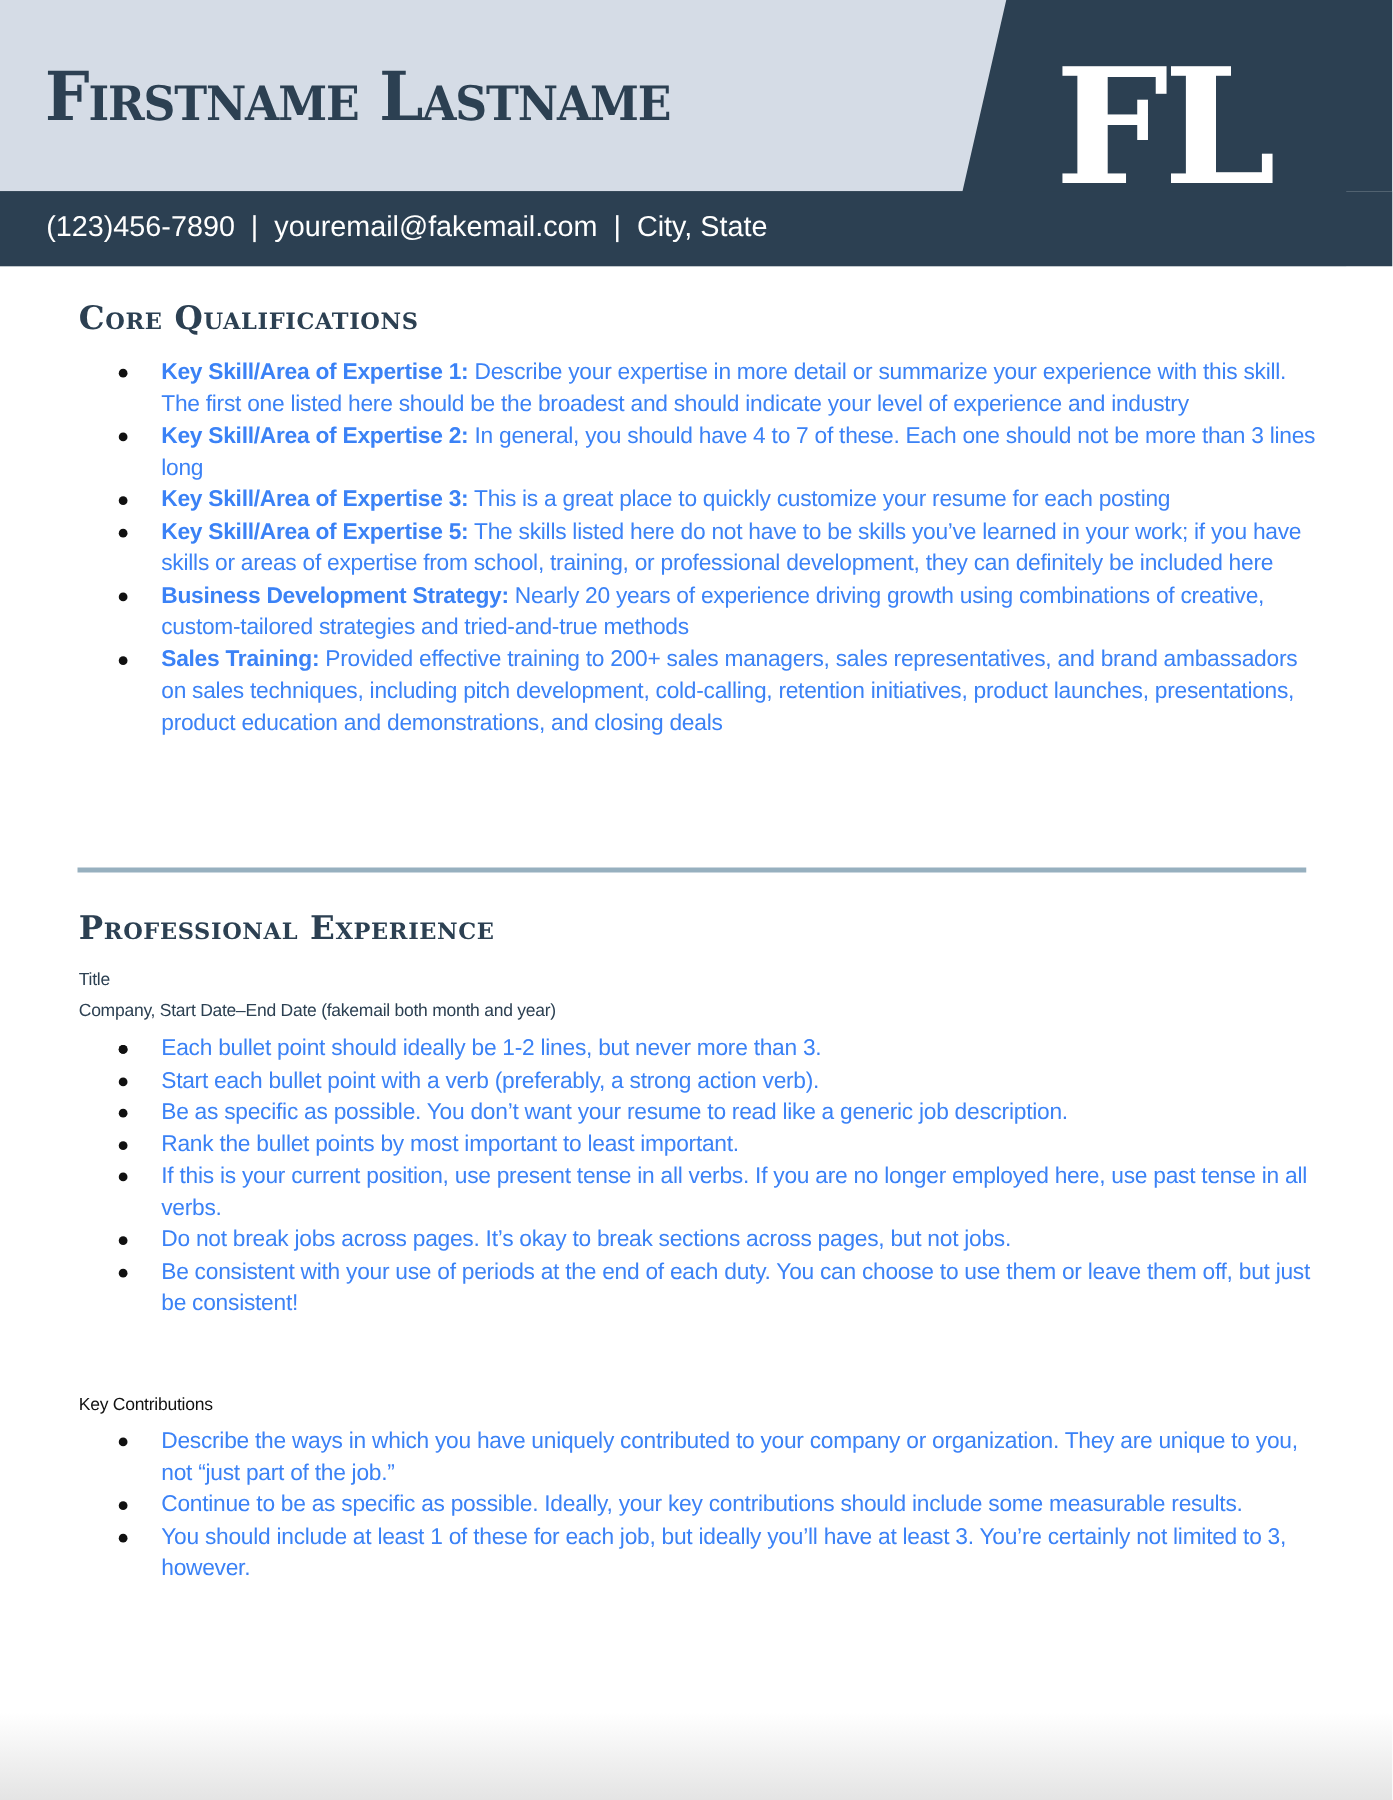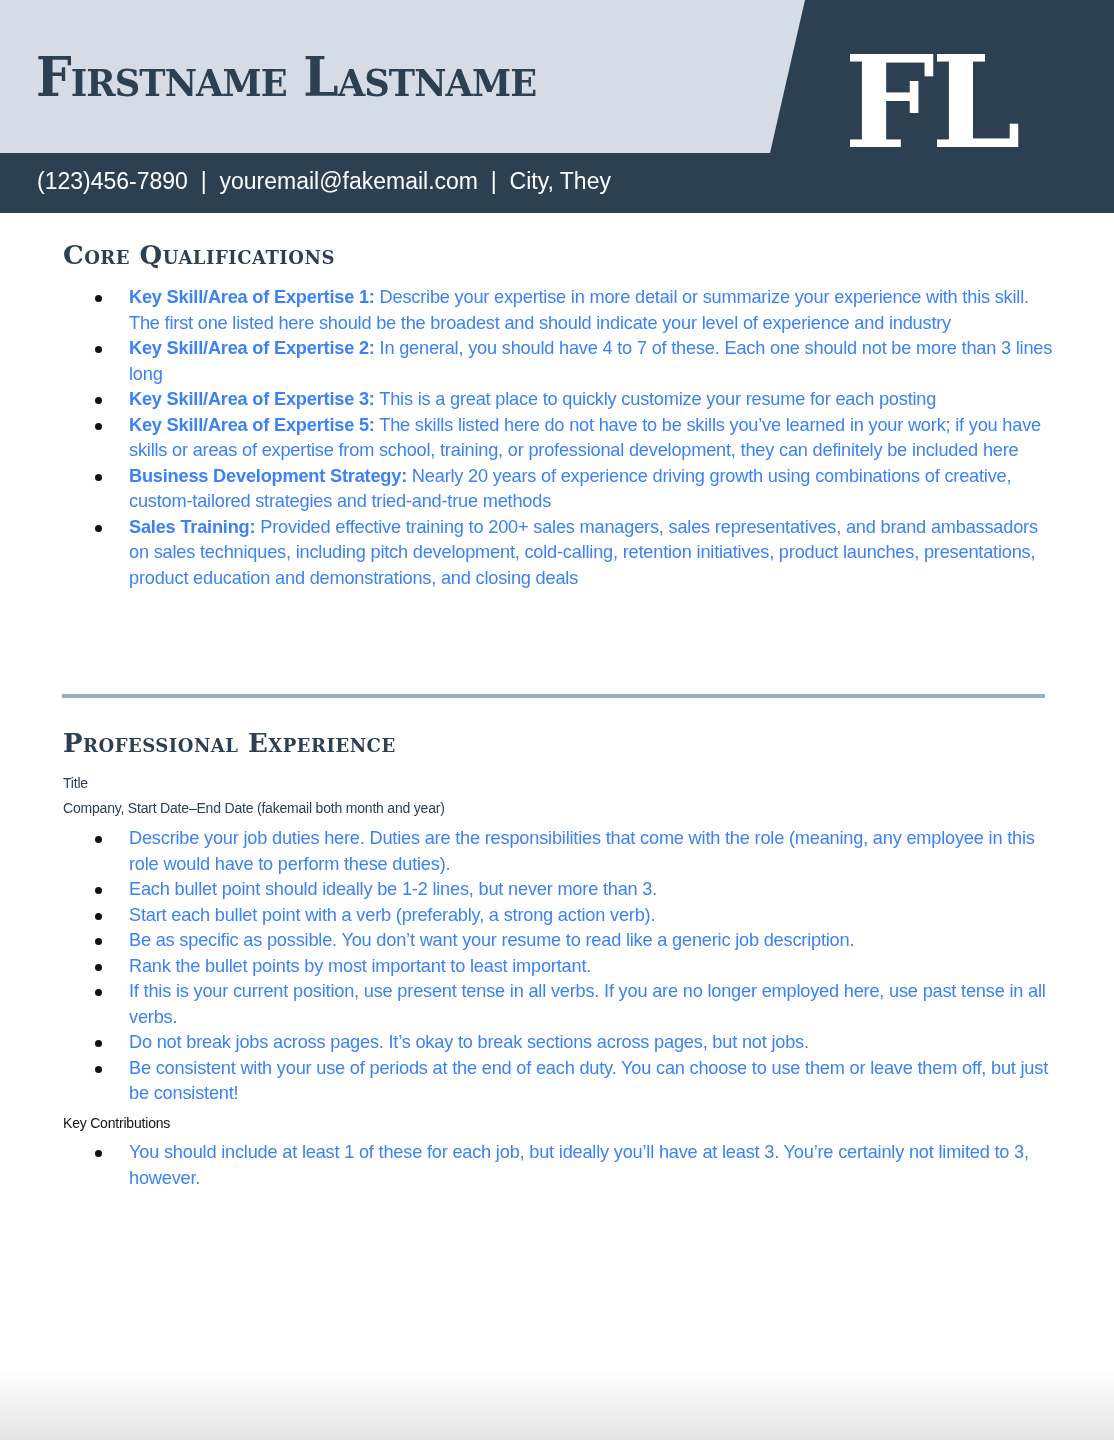--- a/index.html
+++ b/index.html
@@ -66,48 +66,50 @@
 </head>
 <body>
 
 <div class="header-band"></div>
 <svg class="monogram-shape" viewBox="0 0 1114 213" width="1114" height="213">
   <polygon points="805,0 1114,0 1114,153 1077,153 1077,213 0,213 0,153 770,153" fill="#2c4052"></polygon>
 </svg>
 <div class="name-title">Firstname Lastname</div>
 <div class="monogram">FL</div>
 <div class="contact-bar"></div>
-<div class="contact-line"><span>(123)456-7890</span>  <span>|</span>  <span>youremail@fakemail.com</span>  <span>|</span>  <span>City, They</span></div>
+<div class="contact-line"><span>(123)456-7890</span>  <span>|</span>  <span>youremail@fakemail.com</span>  <span>|</span>  <span>City, State</span></div>
 
 <div class="section-title" style="top:242px;">Core Qualifications</div>
 <ul class="bullets" style="top:285px;">
   <li><span class="dot"></span><b>Key Skill/Area of Expertise 1:</b><span> Describe your expertise in more detail or summarize your experience with this skill. The first one listed here should be the broadest and should indicate your level of experience and industry</span></li>
   <li><span class="dot"></span><b>Key Skill/Area of Expertise 2:</b><span> In general, you should have 4 to 7 of these. Each one should not be more than 3 lines long</span></li>
   <li><span class="dot"></span><b>Key Skill/Area of Expertise 3:</b><span> This is a great place to quickly customize your resume for each posting</span></li>
   <li><span class="dot"></span><b>Key Skill/Area of Expertise 5:</b><span> The skills listed here do not have to be skills you’ve learned in your work; if you have skills or areas of expertise from school, training, or professional development, they can definitely be included here</span></li>
   <li><span class="dot"></span><b>Business Development Strategy:</b><span> Nearly 20 years of experience driving growth using combinations of creative, custom-tailored strategies and tried-and-true methods</span></li>
   <li><span class="dot"></span><b>Sales Training:</b><span> Provided effective training to 200+ sales managers, sales representatives, and brand ambassadors on sales techniques, including pitch development, cold-calling, retention initiatives, product launches, presentations, product education and demonstrations, and closing deals</span></li>
 </ul>
 
 <div class="divider"></div>
 
 <div class="section-title" style="top:730px;">Professional Experience</div>
 <div class="plain-line job-line" style="top:771px;">Title</div>
 <div class="plain-line job-line" style="top:796px;">Company, Start Date–End Date (fakemail both month and year)</div>
 
 <ul class="bullets" style="top:826px;">
-  <li><span class="dot"></span><span>Describe your job duties here. Duties are the responsibilities that come with the role (meaning, any employee in this role would have to perform these duties).</span></li>
+  <li><span class="dot"></span></li>
   <li><span class="dot"></span><span>Each bullet point should ideally be 1-2 lines, but never more than 3.</span></li>
   <li><span class="dot"></span><span>Start each bullet point with a verb (preferably, a strong action verb).</span></li>
   <li><span class="dot"></span><span>Be as specific as possible. You don’t want your resume to read like a generic job description.</span></li>
   <li><span class="dot"></span><span>Rank the bullet points by most important to least important.</span></li>
   <li><span class="dot"></span><span>If this is your current position, use present tense in all verbs. If you are no longer employed here, use past tense in all verbs.</span></li>
   <li><span class="dot"></span><span>Do not break jobs across pages. It’s okay to break sections across pages, but not jobs.</span></li>
   <li><span class="dot"></span><span>Be consistent with your use of periods at the end of each duty. You can choose to use them or leave them off, but just be consistent!</span></li>
 </ul>
 
 <div class="plain-line" style="top:1111px;">Key Contributions</div>
 
 <ul class="bullets" style="top:1140px;">
+  <li><span class="dot"></span><span>Describe the ways in which you have uniquely contributed to your company or organization. They are unique to you, not “just part of the job.”</span></li>
+  <li><span class="dot"></span><span>Continue to be as specific as possible. Ideally, your key contributions should include some measurable results.</span></li>
   <li><span class="dot"></span><span>You should include at least 1 of these for each job, but ideally you’ll have at least 3. You’re certainly not limited to 3, however.</span></li>
 </ul>
 
 <div class="bottom-shade"></div>
 
 </body></html>

